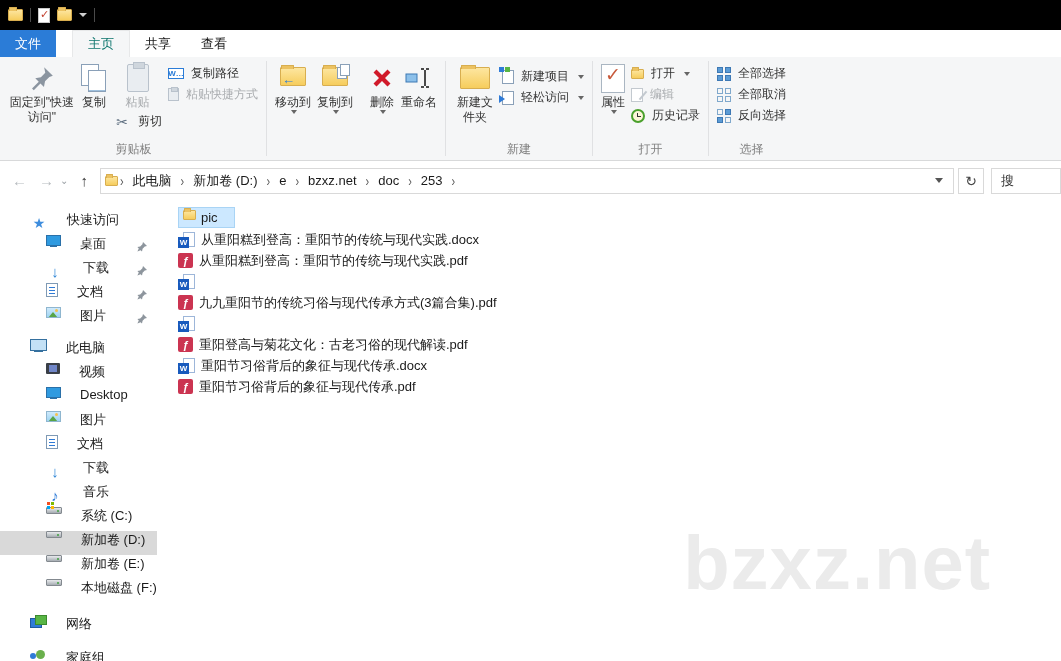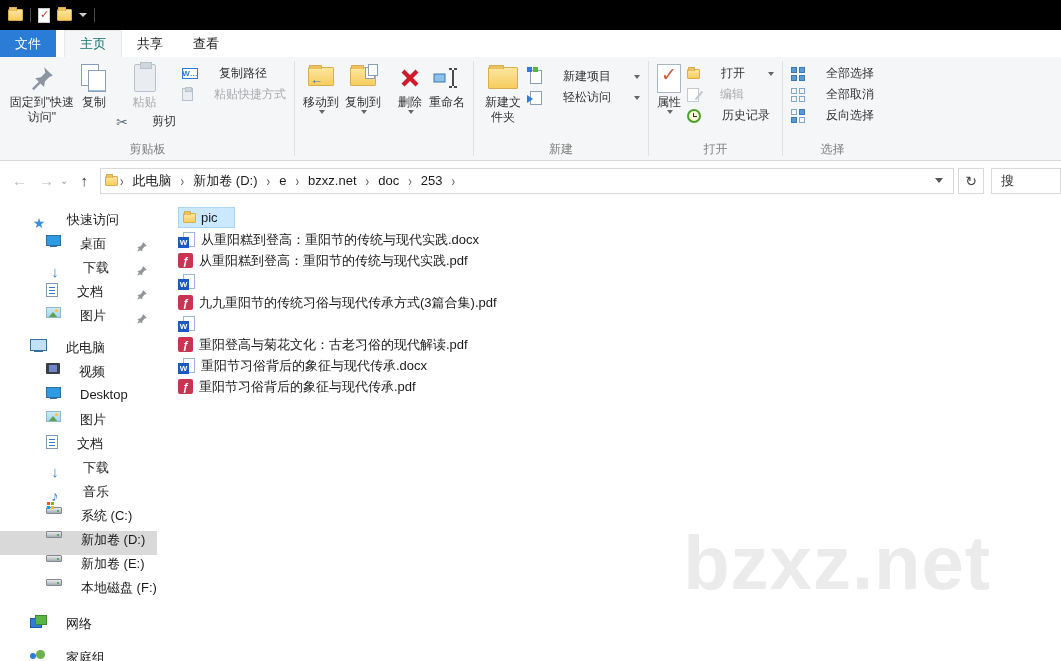--- a/index.html
+++ b/index.html
@@ -17,33 +17,33 @@
   .f16{width:15px;height:12px}
   .f14{width:13px;height:10px}
   .f26{width:26px;height:19px}
   .f30{width:30px;height:22px}
   .qat-doc{width:12px;height:15px;background:#fff;border:1px solid #c9c9c9;position:relative}
   .qat-doc::after{content:"✓";position:absolute;left:1px;top:-1px;color:#c23e2c;font-size:11px;font-weight:bold}
 
   
   .tabrow{height:27px;background:#fff;display:flex;align-items:stretch}
   .tab{display:flex;align-items:center;padding:0 15px;font-size:13px;cursor:default}
-  .tab-file{background:#2b7cd7;color:#fff;margin-right:8px}
+  .tab-file{background:#2b7cd7;color:#fff;margin-right:16px}
   .tab.active{background:#f5f6f7;border:1px solid #e7e8e9;border-bottom:none;color:#0f766e}
 
   
   .ribbon{height:104px;background:#f5f6f7;border-bottom:1px solid #d8d9da;display:flex;align-items:stretch;padding-left:2px}
   .group{position:relative;display:flex;flex-direction:column;padding:3px 4px 16px 4px}
   .grow{display:flex;align-items:flex-start;height:100%}
   .glabel{position:absolute;bottom:2px;left:0;right:0;text-align:center;font-size:12px;color:#7f7f7f}
   .gsep{width:1px;background:#e0e1e3;margin:4px 1px}
   .rbtn{cursor:default}
   .rbtn.lg{display:flex;flex-direction:column;align-items:center;font-size:12px;color:#333;padding:1px 3px;text-align:center;line-height:15px}
   .rbtn.lg .ic{height:34px;display:flex;align-items:center;justify-content:center}
-  .rbtn.sm{display:flex;align-items:center;gap:21px;font-size:12px;color:#333;padding:1px 3px;height:21px;white-space:nowrap}
+  .rbtn.sm{display:flex;align-items:center;gap:7px;font-size:12px;color:#333;padding:1px 3px;height:21px;white-space:nowrap}
   .disabled,.disabled *{color:#a9acaf !important}
   .dd{width:0;height:0;border-left:3px solid transparent;border-right:3px solid transparent;border-top:4px solid #666;display:inline-block;margin-left:2px}
   .lbl-narrow{width:66px}
   .lbl-nf{width:42px}
 
   
   .i-copy{position:relative;width:26px;height:28px}
   .i-copy::before,.i-copy::after{content:"";position:absolute;width:16px;height:20px;background:#fff;border:1px solid #8aa0b8}
   .i-copy::before{left:0;top:0}
   .i-copy::after{left:7px;top:6px;box-shadow:inset 0 -3px 0 -2px #9fc0dd, inset 0 -7px 0 -6px #9fc0dd, inset 0 -11px 0 -10px #9fc0dd}
@@ -116,21 +116,21 @@
   .i-net{width:17px;height:13px;position:relative;flex:none}
   .i-net::before{content:"";position:absolute;left:0;bottom:0;width:10px;height:8px;background:#2f7bd7;border:1px solid #1e5a9e}
   .i-net::after{content:"";position:absolute;right:0;top:0;width:10px;height:8px;background:#58b544;border:1px solid #3c8a2e}
   .i-home{width:17px;height:13px;position:relative;flex:none}
   .i-home::before{content:"";position:absolute;left:0;top:4px;width:6px;height:6px;border-radius:50%;background:#2f7bd7}
   .i-home::after{content:"";position:absolute;left:6px;top:1px;width:9px;height:9px;border-radius:50%;background:#6ab04c}
 
   
   .content{flex:1;position:relative;padding:7px 0 0 21px}
   .picrow{margin-bottom:1px}
-  .picsel{display:inline-flex;align-items:center;gap:5px;background:#cce8ff;border:1px solid #a9d4f5;padding:2px 16px 2px 4px}
+  .picsel{display:inline-flex;align-items:flex-start;gap:5px;background:#cce8ff;border:1px solid #a9d4f5;padding:2px 16px 2px 4px}
   .frow{height:21px;display:flex;align-items:center;gap:6px;cursor:default}
   .wic{width:17px;height:16px;position:relative;flex:none}
   .wic .pg{position:absolute;right:0;top:0;width:12px;height:15px;background:#fff;border:1px solid #9db6d9}
   .wic .wb{position:absolute;left:0;bottom:0;width:11px;height:11px;background:#185abd;color:#fff;font-size:8px;font-weight:bold;display:flex;align-items:center;justify-content:center}
   .pdfic{width:15px;height:15px;background:#cb3451;border-radius:2px;color:#fff;font-size:11px;font-style:italic;font-weight:bold;display:flex;align-items:center;justify-content:center;flex:none}
   .pdfic::before{content:"ƒ"}
   .watermark{position:absolute;right:70px;bottom:55px;font-size:76px;font-weight:bold;color:#ebebeb;letter-spacing:1px;pointer-events:none}
 </style>
 </head>
 <body>

